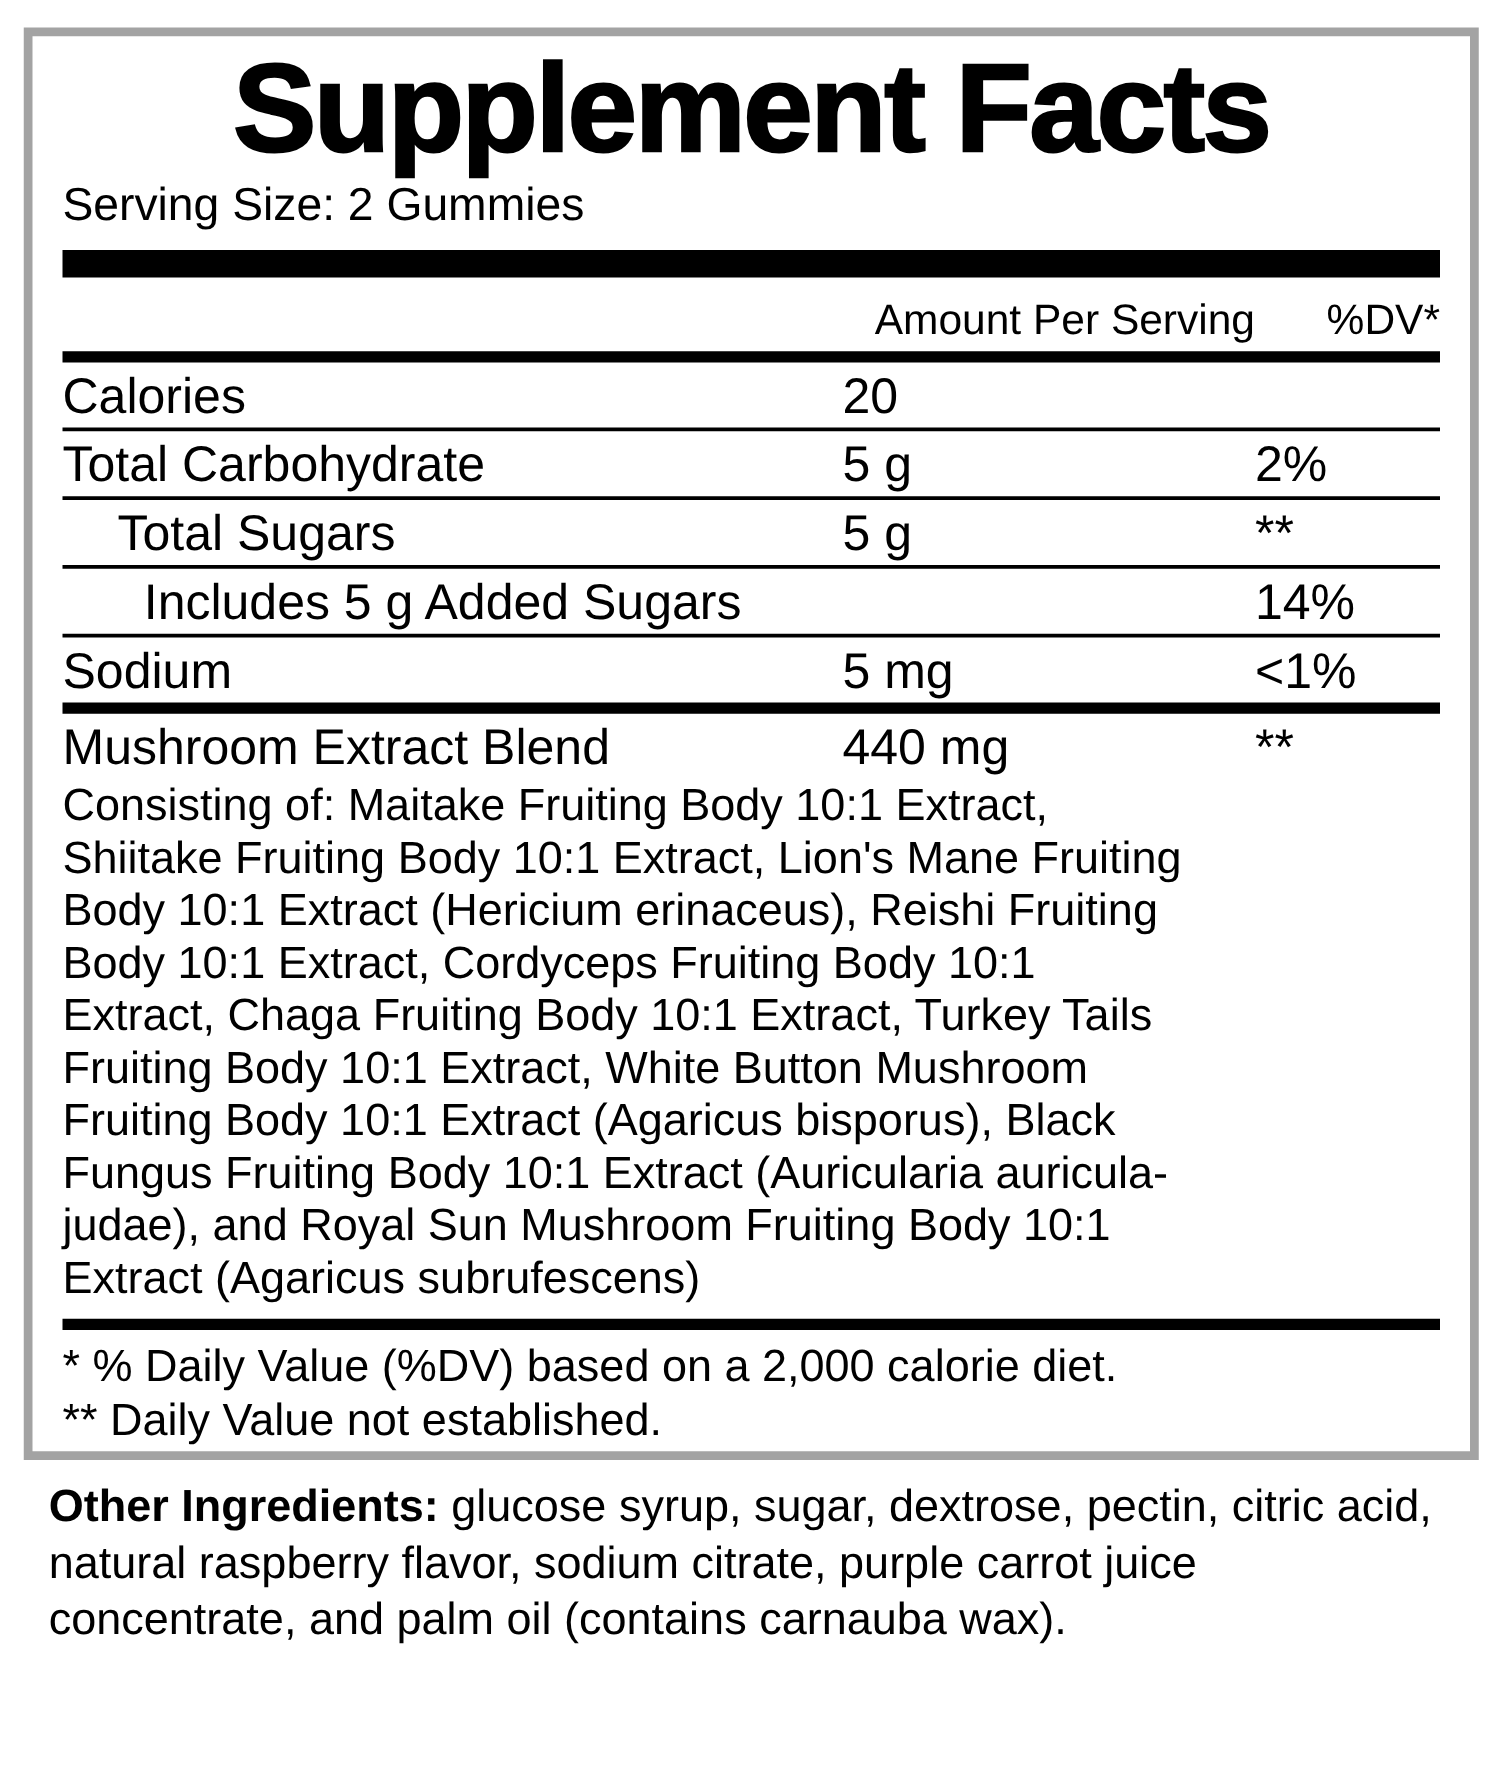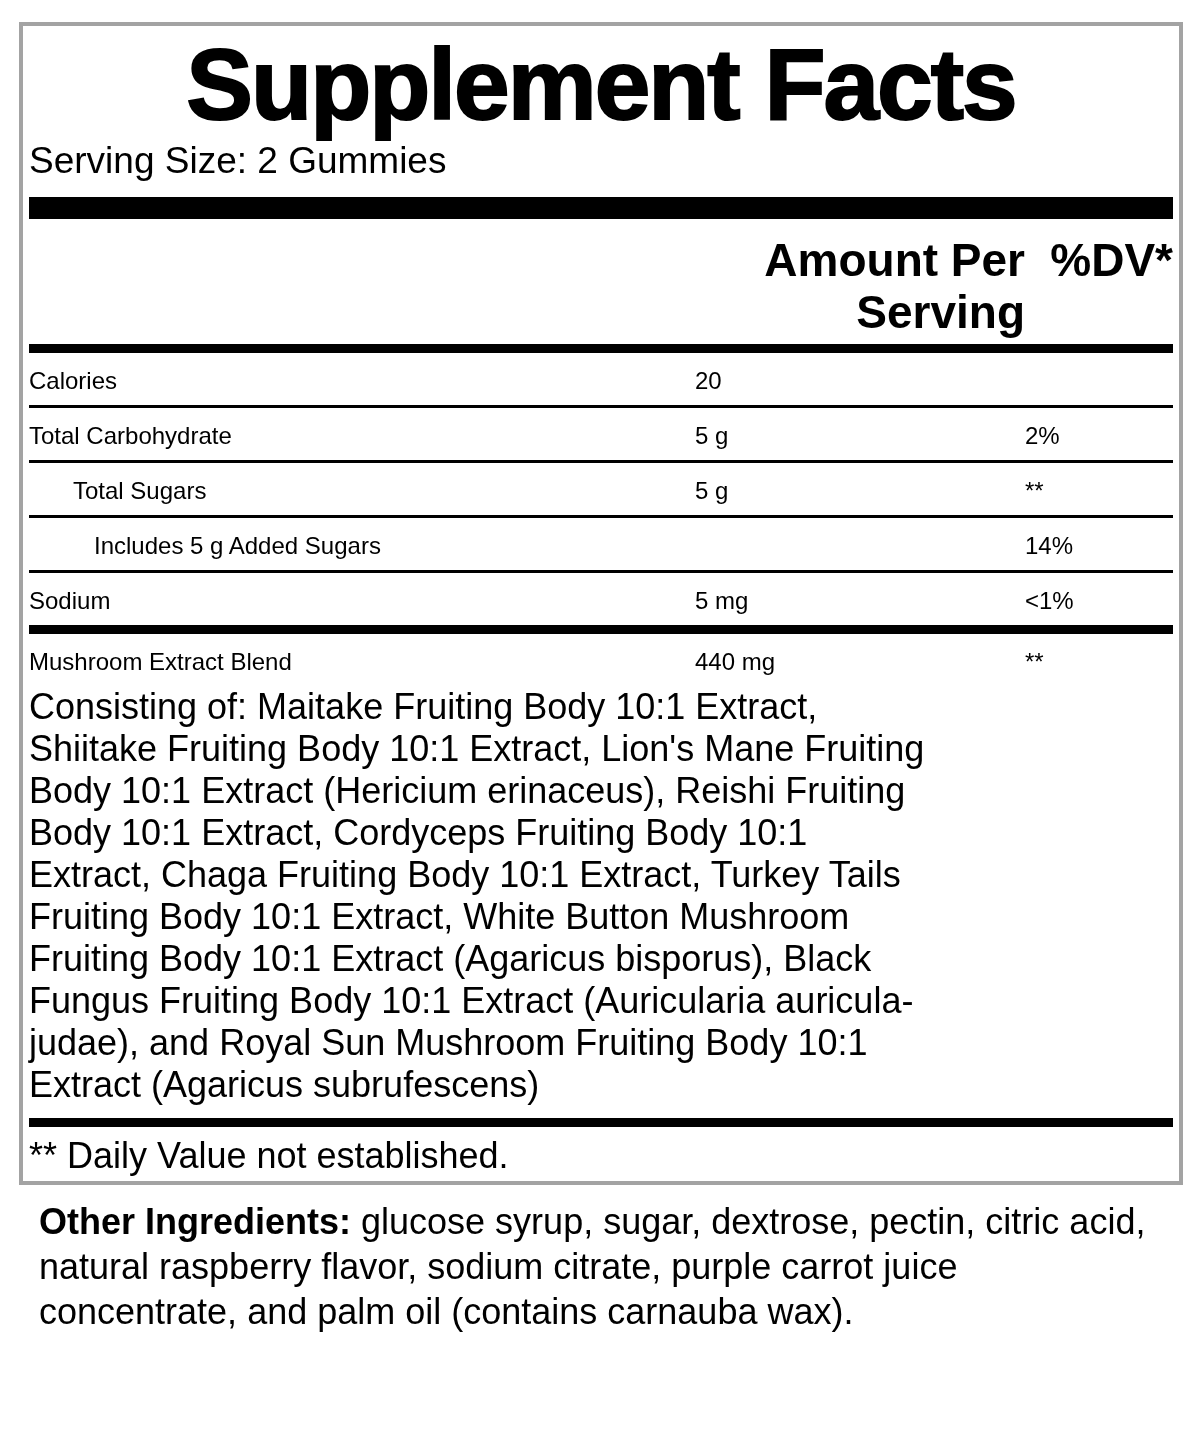--- a/index.html
+++ b/index.html
@@ -9,22 +9,22 @@
     height: 1429px;
     background: #ffffff;
     color: #000000;
     font-family: "Liberation Sans", sans-serif;
     overflow: hidden;
   }
   .panel {
     box-sizing: border-box;
     width: 1164px;
     margin: 22px 0 0 19px;
-    border: 4px solid #a3a3a3;
-    padding: 0 6px;
+    border: 7px solid #a3a3a3;
+    padding: 0 24px;
     background: #fff;
   }
   .title {
     font-size: 100px;
     font-weight: bold;
     letter-spacing: -2px;
     -webkit-text-stroke: 2px #000;
     text-align: center;
     line-height: 104px;
     margin-top: 6px;
@@ -33,30 +33,30 @@
   .serving-line {
     font-size: 37px;
     line-height: 49px;
   }
   .bar-thick { height: 22px; background: #000; margin-top: 12px; }
   .bar-med   { height: 9px;  background: #000; }
   .rule      { height: 3px;  background: #000; }
   .hdr {
     display: grid;
     grid-template-columns: 1fr 330px 148px;
-    font-weight: bold;
-    font-size: 46px;
-    line-height: 52px;
+    font-weight: normal;
+    font-size: 34px;
+    line-height: 38px;
     padding: 15px 0 6px 0;
   }
   .hdr .amount, .hdr .dv { text-align: right; }
   .row {
     display: grid;
     grid-template-columns: 1fr 330px 148px;
-    font-size: 24px;
+    font-size: 40px;
     line-height: 41px;
     padding: 7px 0 4px 0;
     align-items: baseline;
   }
   .row .amount, .row .dv { text-align: left; }
   .name.indent-1 { padding-left: 44px; }
   .name.indent-2 { padding-left: 65px; }
   .blend-desc {
     font-size: 36px;
     line-height: 42px;
@@ -132,18 +132,19 @@
   <div class="row">
     <div class="name">Mushroom Extract Blend</div>
     <div class="amount">440 mg</div>
     <div class="dv">**</div>
   </div>
   <div class="blend-desc">Consisting of: Maitake Fruiting Body 10:1 Extract, Shiitake Fruiting Body 10:1 Extract, Lion's Mane Fruiting Body 10:1 Extract (Hericium erinaceus), Reishi Fruiting Body 10:1 Extract, Cordyceps Fruiting Body 10:1 Extract, Chaga Fruiting Body 10:1 Extract, Turkey Tails Fruiting Body 10:1 Extract, White Button Mushroom Fruiting Body 10:1 Extract (Agaricus bisporus), Black Fungus Fruiting Body 10:1 Extract (Auricularia auricula-judae), and Royal Sun Mushroom Fruiting Body 10:1 Extract (Agaricus subrufescens)</div>
 
   <div class="bar-med bar-before-foot"></div>
 
   <div class="footnotes">
+    <div>* % Daily Value (%DV) based on a 2,000 calorie diet.</div>
     <div>** Daily Value not established.</div>
   </div>
 
 </div>
 
 <div class="other"><span class="lead">Other Ingredients:</span><span> glucose syrup, sugar, dextrose, pectin, citric acid, natural raspberry flavor, sodium citrate, purple carrot juice concentrate, and palm oil (contains carnauba wax).</span></div>
 
 </body></html>

